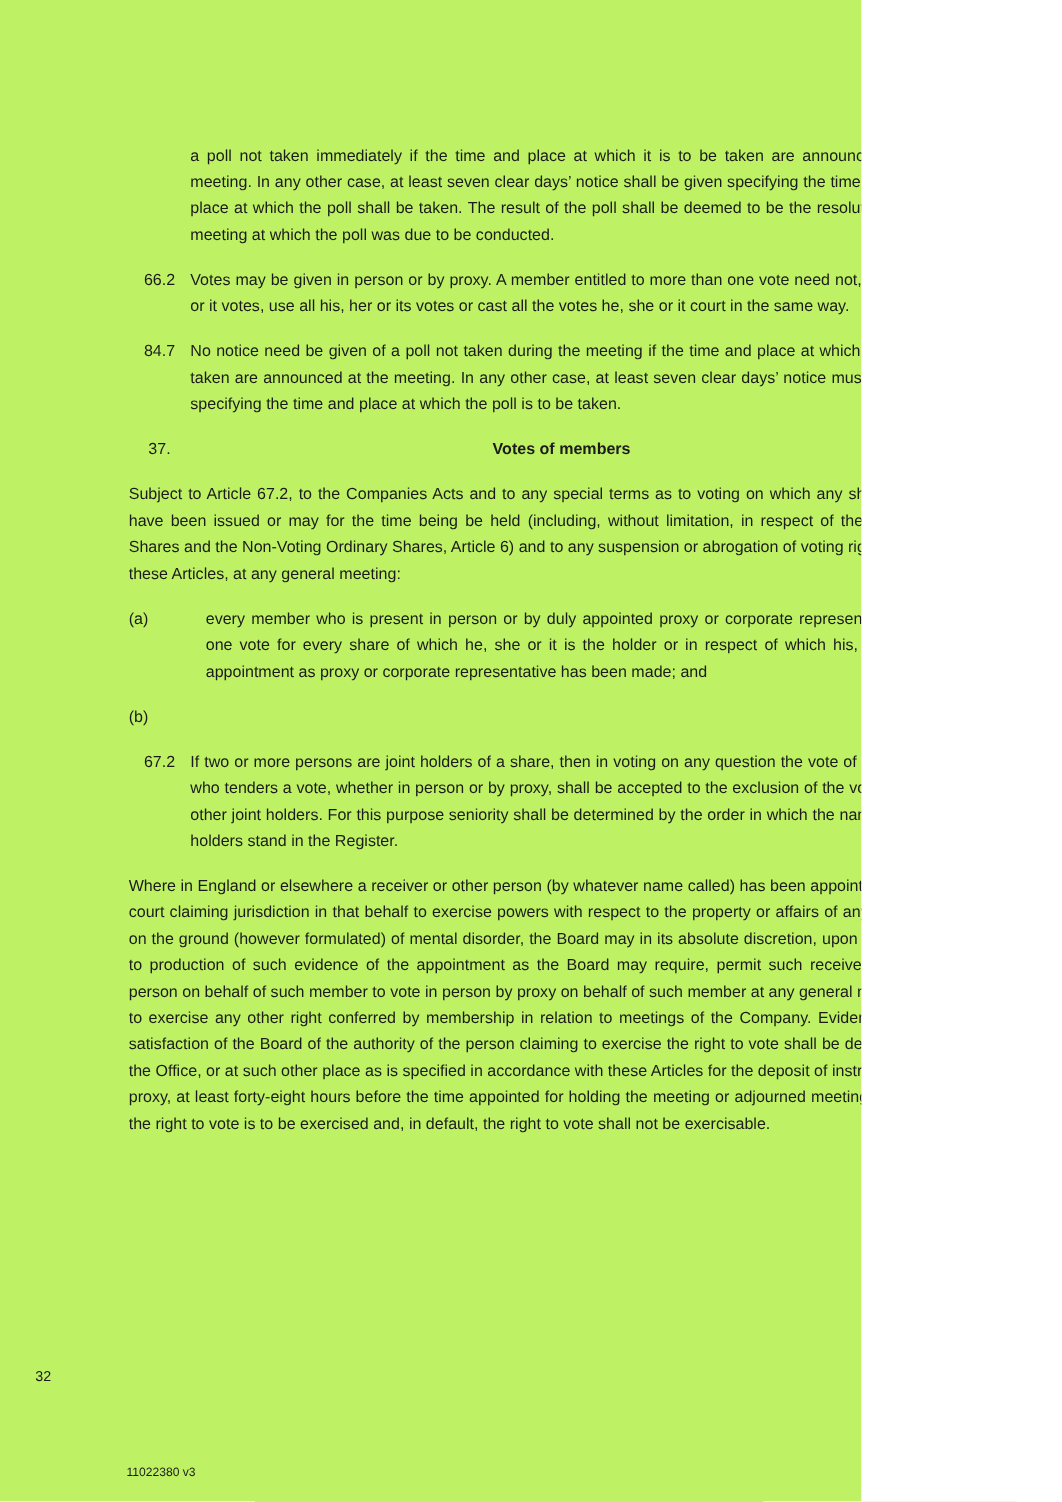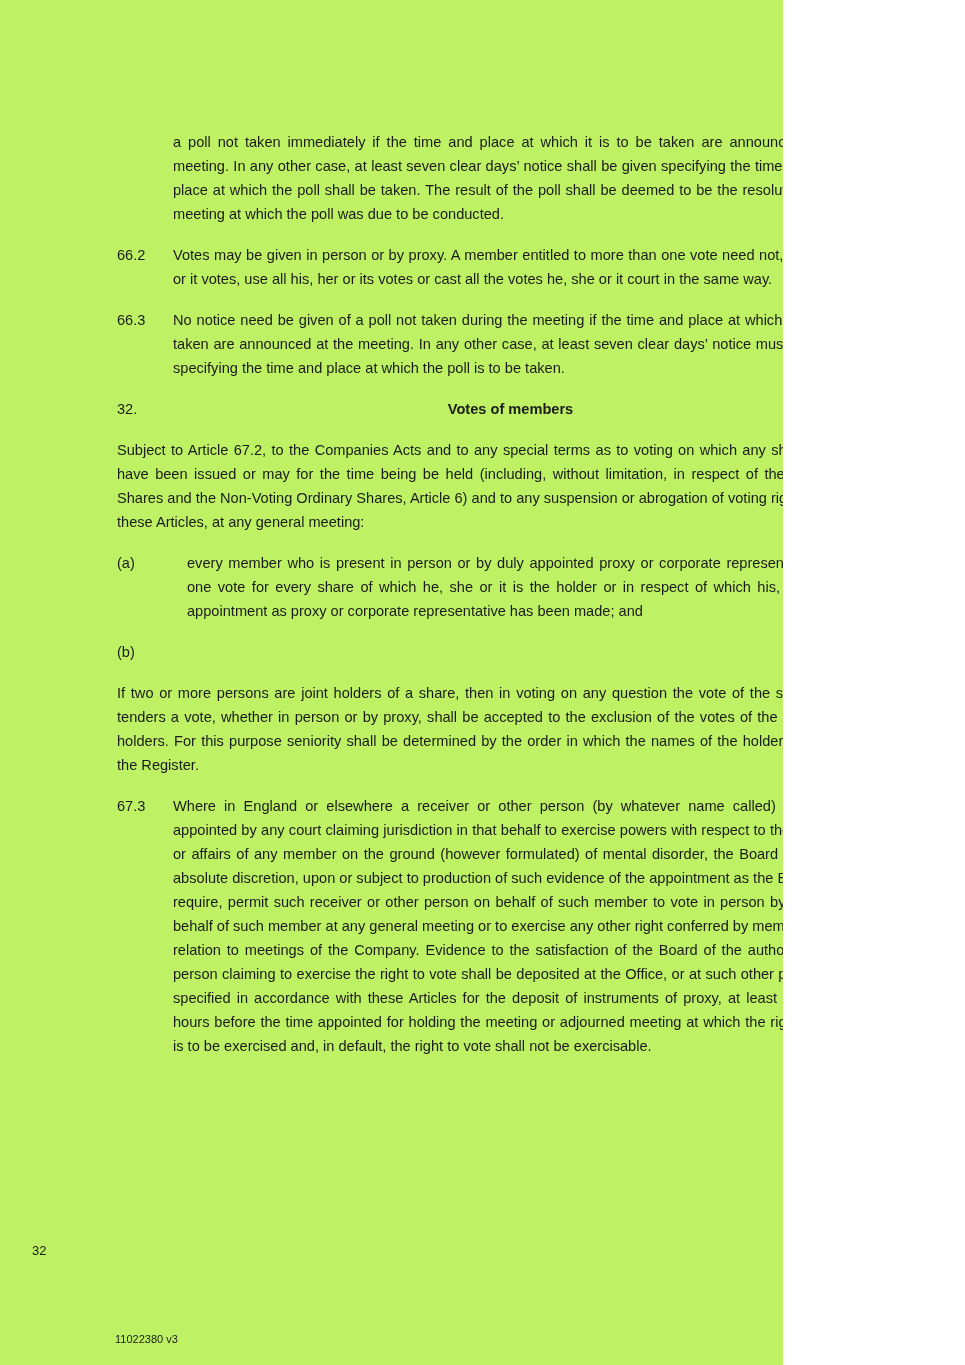--- a/index.html
+++ b/index.html
@@ -23,21 +23,21 @@
     width: 731px;
     font-size: 14.6px;
     line-height: 24px;
   }
   .clause {
     display: flex;
     margin: 0 0 17px 0;
   }
   .clause .num-col {
     flex: 0 0 56px;
-    text-align: left;
+    text-align: center;
   }
   .clause .body-col {
     flex: 1 1 auto;
     text-align: justify;
   }
   .clause.continuation .body-col {
     text-align: justify;
   }
   .clause.heading .body-col {
     font-weight: 700;
@@ -89,50 +89,50 @@
       <div class="num-col"></div>
       <div class="body-col">a poll not taken immediately if the time and place at which it is to be taken are announced at the meeting. In any other case, at least seven clear days’ notice shall be given specifying the time, date and place at which the poll shall be taken. The result of the poll shall be deemed to be the resolution of the meeting at which the poll was due to be conducted.</div>
     </div>
 
     <div class="clause">
       <div class="num-col">66.2</div>
       <div class="body-col">Votes may be given in person or by proxy. A member entitled to more than one vote need not, if he, she or it votes, use all his, her or its votes or cast all the votes he, she or it court in the same way.</div>
     </div>
 
     <div class="clause">
-      <div class="num-col">66.3</div>
+      <div class="num-col">84.7</div>
       <div class="body-col">No notice need be given of a poll not taken during the meeting if the time and place at which it is to be taken are announced at the meeting. In any other case, at least seven clear days’ notice must be given specifying the time and place at which the poll is to be taken.</div>
     </div>
 
     <div class="clause heading">
-      <div class="num-col">32.</div>
+      <div class="num-col">37.</div>
       <div class="body-col">Votes of members</div>
     </div>
 
     <div class="clause">
       <div class="body-col">
         <div>Subject to Article 67.2, to the Companies Acts and to any special terms as to voting on which any shares may have been issued or may for the time being be held (including, without limitation, in respect of the Deferred Shares and the Non-Voting Ordinary Shares, Article 6) and to any suspension or abrogation of voting rights under these Articles, at any general meeting:</div>
         <div class="subitems">
           <div class="subitem">
             <div class="label-col">(a)</div>
             <div class="sub-body">every member who is present in person or by duly appointed proxy or corporate representative has one vote for every share of which he, she or it is the holder or in respect of which his, her or its appointment as proxy or corporate representative has been made; and</div>
           </div>
           <div class="subitem">
             <div class="label-col">(b)</div>
           </div>
         </div>
       </div>
     </div>
 
     <div class="clause">
+      <div class="num-col">67.2</div>
       <div class="body-col">If two or more persons are joint holders of a share, then in voting on any question the vote of the senior who tenders a vote, whether in person or by proxy, shall be accepted to the exclusion of the votes of the other joint holders. For this purpose seniority shall be determined by the order in which the names of the holders stand in the Register.</div>
     </div>
 
     <div class="clause">
-      <div class="num-col">67.3</div>
       <div class="body-col">Where in England or elsewhere a receiver or other person (by whatever name called) has been appointed by any court claiming jurisdiction in that behalf to exercise powers with respect to the property or affairs of any member on the ground (however formulated) of mental disorder, the Board may in its absolute discretion, upon or subject to production of such evidence of the appointment as the Board may require, permit such receiver or other person on behalf of such member to vote in person  by proxy on behalf of such member at any general meeting or to exercise any other right conferred by membership in relation to meetings of the Company. Evidence to the satisfaction of the Board of the authority of the person claiming to exercise the right to vote shall be deposited at the Office, or at such other place as is specified in accordance with these Articles for the deposit of instruments of proxy, at least forty-eight hours before the time appointed for holding the meeting or adjourned meeting at which the right to vote is to be exercised and, in default, the right to vote shall not be exercisable.</div>
     </div>
 
   </div>
 
   <div class="page-number">32</div>
   <div class="doc-footer">11022380 v3</div>
 </div>
 
 </body></html>

